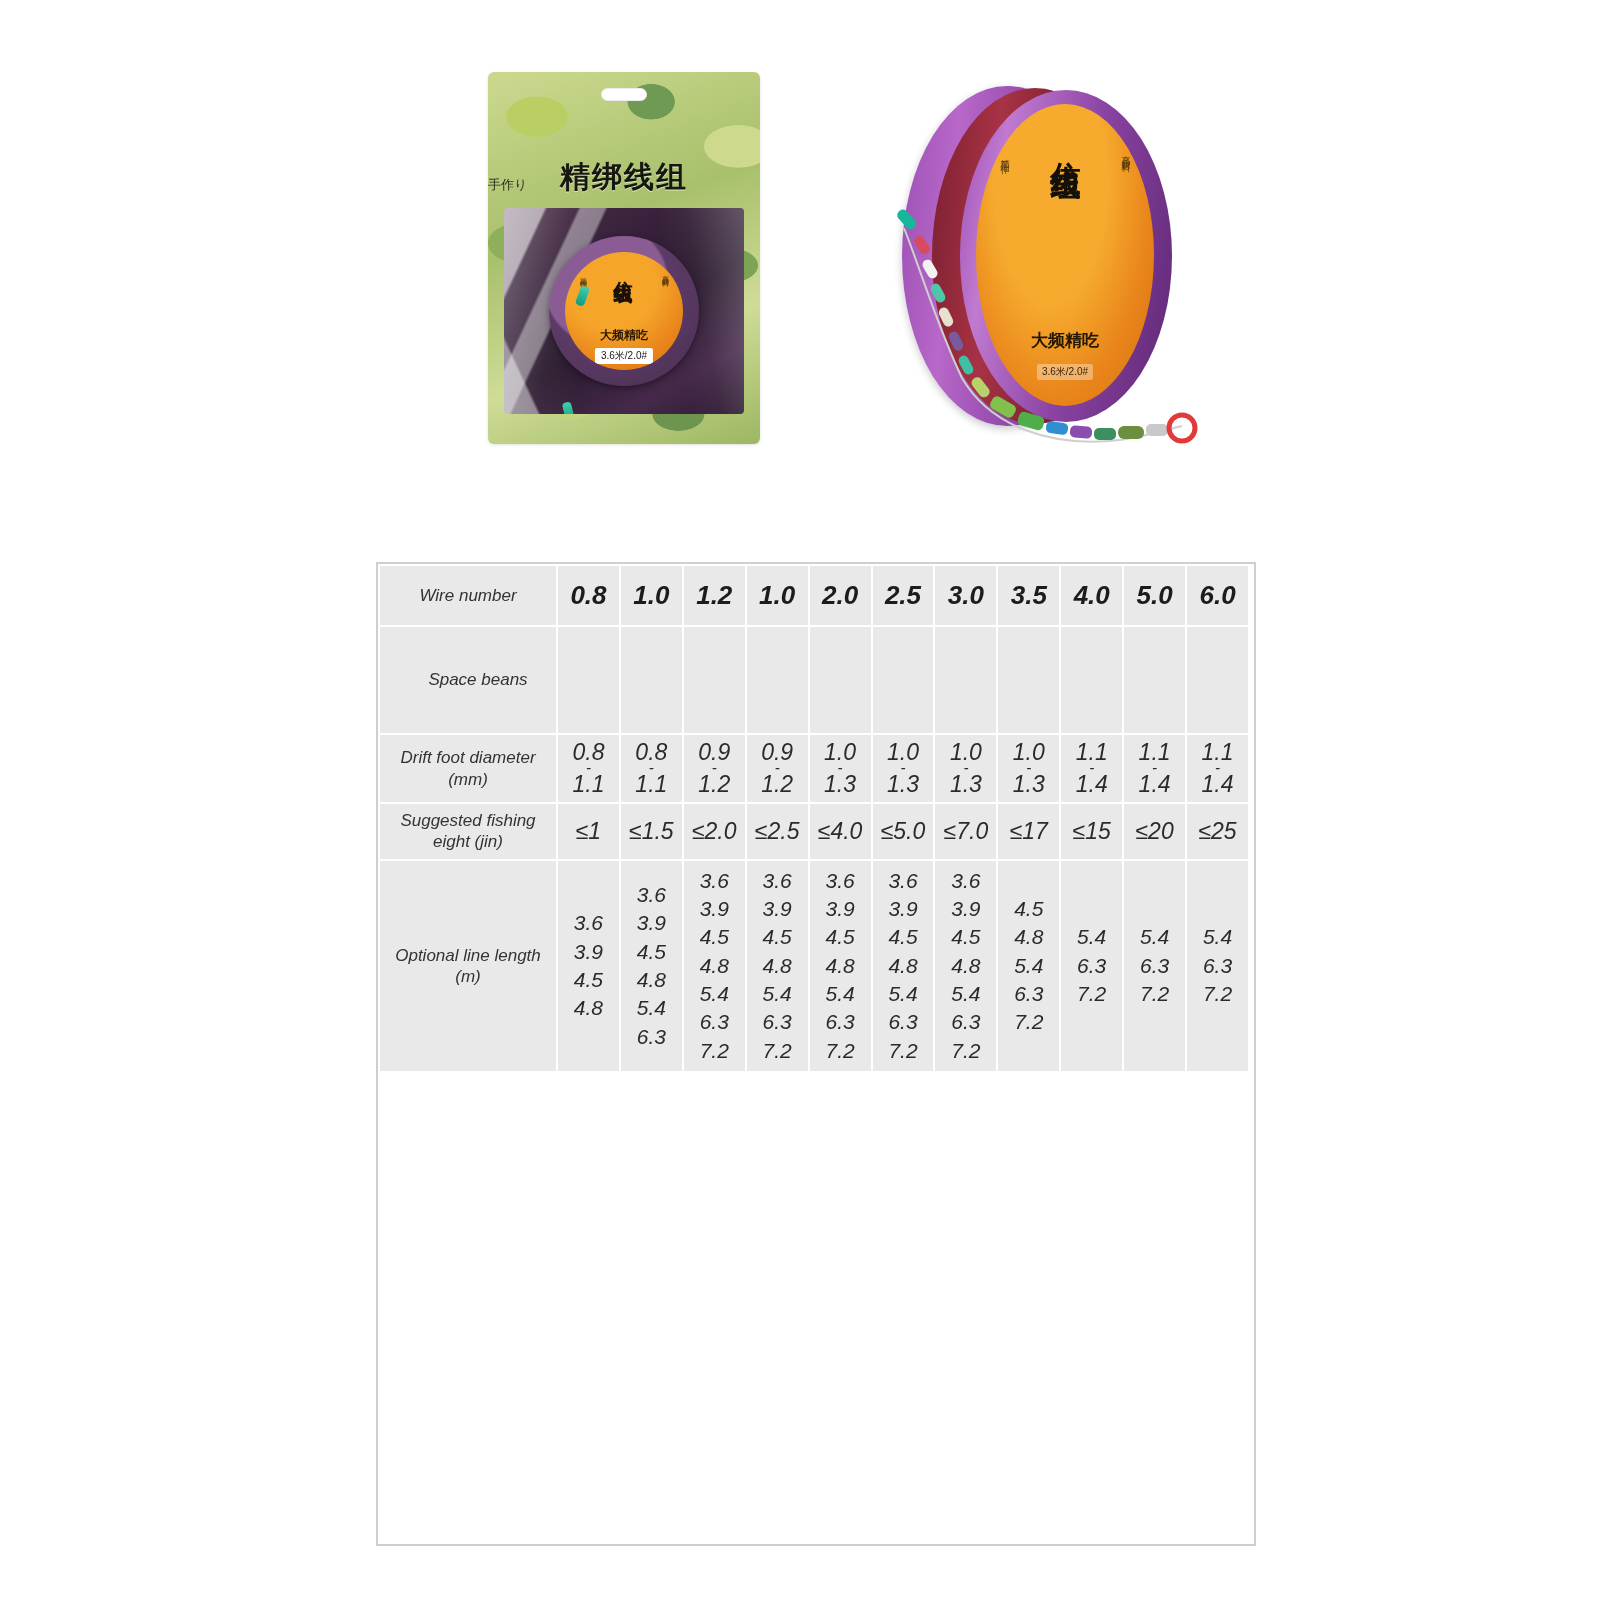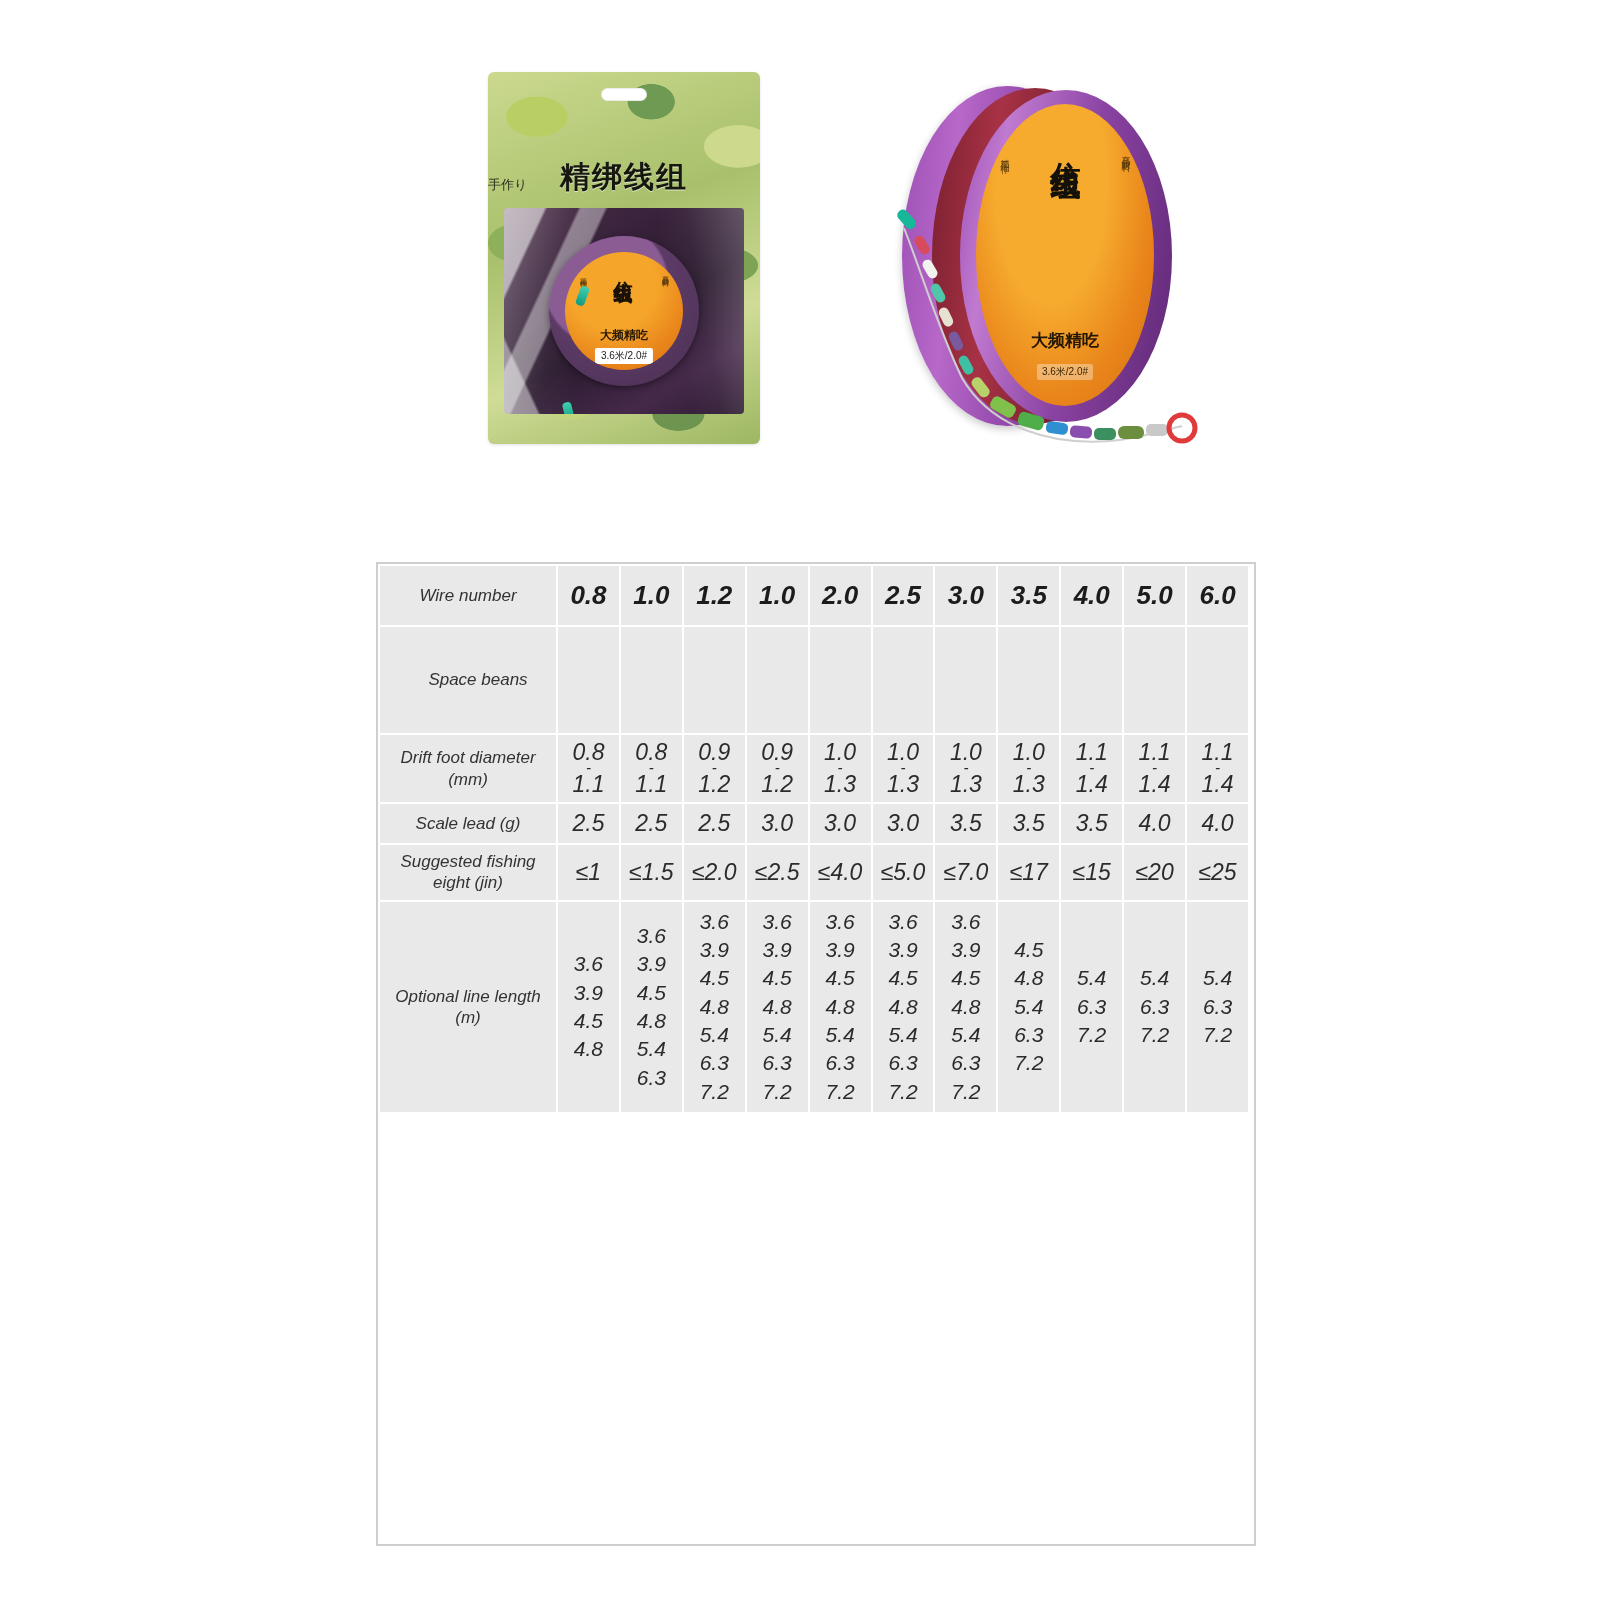--- a/index.html
+++ b/index.html
@@ -505,34 +505,20 @@
             <div class="range"><span>1.1</span><span class="dash">-</span><span>1.4</span></div>
           </td>
           <td class="val">
             <div class="range"><span>1.1</span><span class="dash">-</span><span>1.4</span></div>
           </td>
           <td class="val">
             <div class="range"><span>1.1</span><span class="dash">-</span><span>1.4</span></div>
           </td>
         </tr>
         <tr>
-          <td class="rowhead">Scale lead (g)</td>
-          <td class="val">2.5</td>
-          <td class="val">2.5</td>
-          <td class="val">2.5</td>
-          <td class="val">3.0</td>
-          <td class="val">3.0</td>
-          <td class="val">3.0</td>
-          <td class="val">3.5</td>
-          <td class="val">3.5</td>
-          <td class="val">3.5</td>
-          <td class="val">4.0</td>
-          <td class="val">4.0</td>
-        </tr>
-        <tr>
           <td class="rowhead">Suggested fishing eight (jin)</td>
           <td class="val">≤1</td>
           <td class="val">≤1.5</td>
           <td class="val">≤2.0</td>
           <td class="val">≤2.5</td>
           <td class="val">≤4.0</td>
           <td class="val">≤5.0</td>
           <td class="val">≤7.0</td>
           <td class="val">≤17</td>
           <td class="val">≤15</td>

